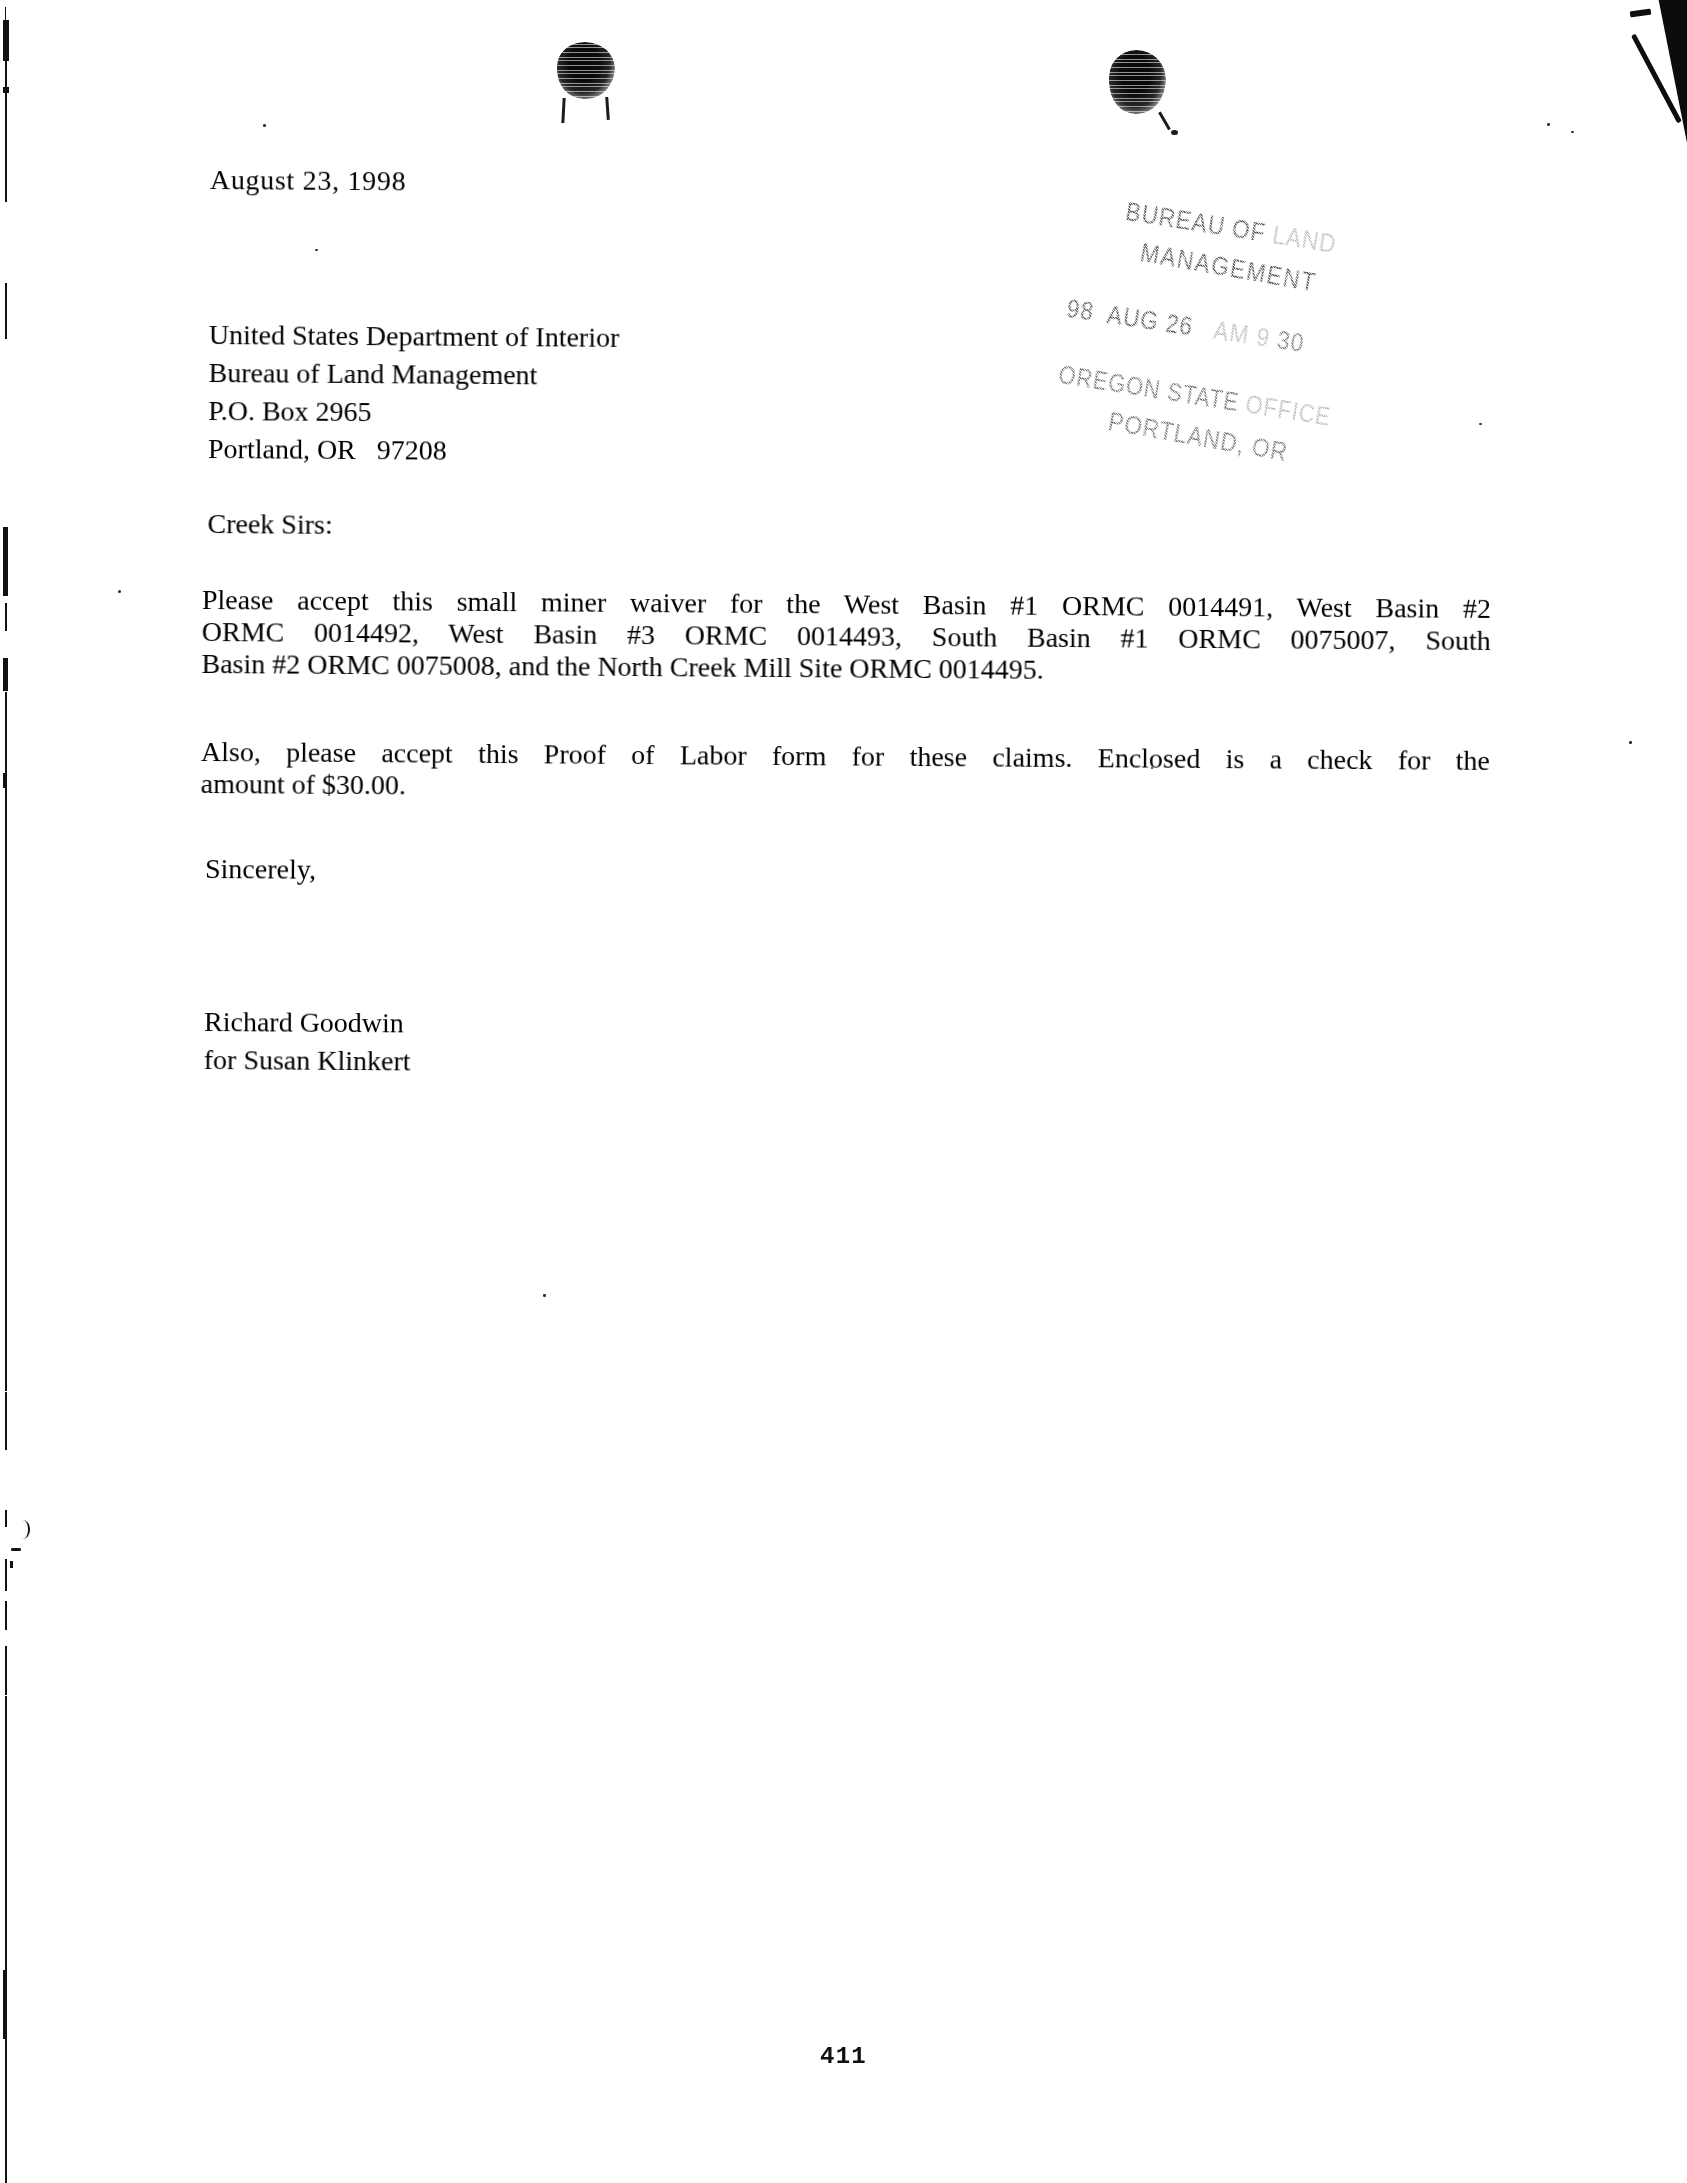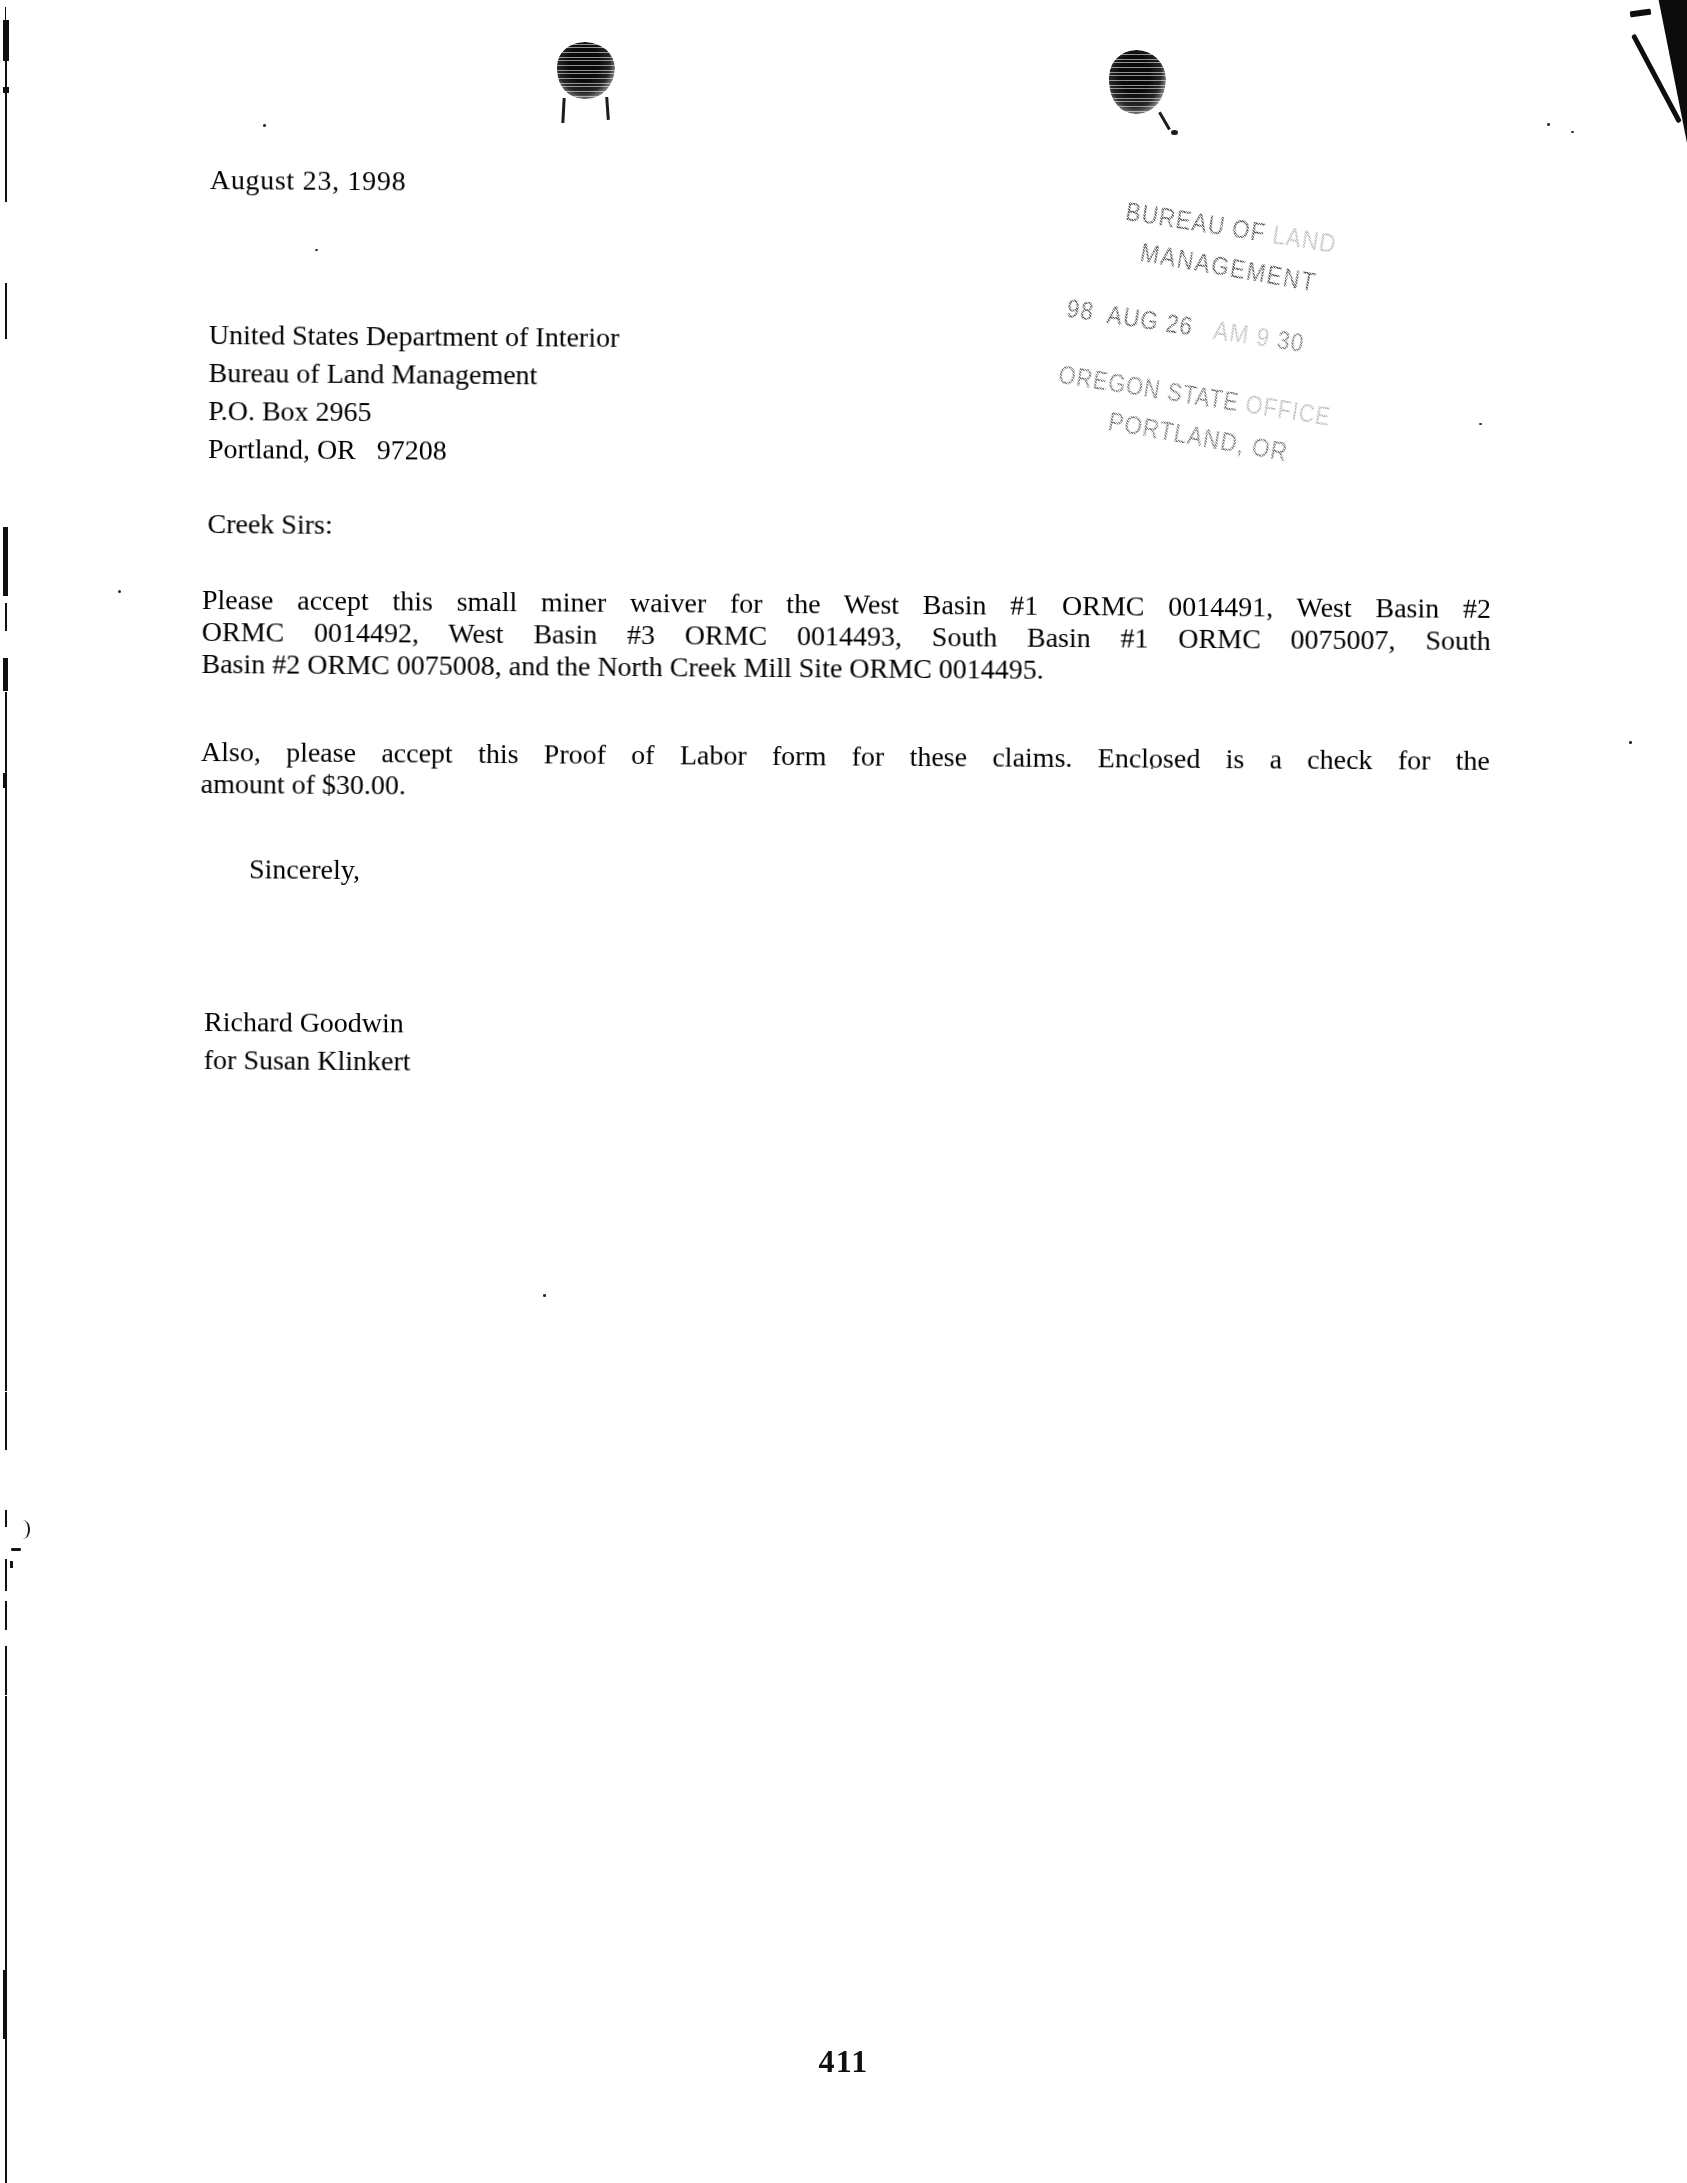--- a/index.html
+++ b/index.html
@@ -23,27 +23,28 @@
   .tline{position:absolute;font-size:28px;line-height:32px;white-space:pre;}
   .date-line{left:210px;top:164px;letter-spacing:0.7px;}
   .addr{position:absolute;left:210px;top:316px;}
   .addr .aline{font-size:28px;line-height:38px;white-space:pre;}
   .salutation-line{left:210px;top:508px;}
   .para{position:absolute;left:205px;width:1289px;}
   .p1{top:584px;}
   .p2{top:736px;}
   .para .jline{font-size:28px;line-height:32px;text-align:justify;text-align-last:justify;}
   .para .lline{font-size:28px;line-height:32px;text-align:left;white-space:pre;}
-  .closing-line{left:210px;top:853px;margin-left:44px;}
+  .closing-line{left:210px;top:853px;}
   .signer-line{left:210px;top:1006px;}
   .signer2-line{left:210px;top:1044px;}
   .pageno{
     position:absolute;left:774px;top:2043px;width:139px;
-    text-align:center;font-size:32px;font-weight:bold;letter-spacing:1.3px;
+    text-align:center;font-size:24px;font-weight:bold;letter-spacing:1.3px;
     filter:blur(0.2px);
+    font-family:Liberation Mono, monospace;
   }
 
   
   .stamp{position:absolute;left:0;top:0;width:100%;height:100%;pointer-events:none;}
   .s-line{
     position:absolute;
     font-family:"Liberation Sans","DejaVu Sans",sans-serif;
     font-size:26.5px;line-height:26.5px;
     color:#1f1f1f;
     white-space:pre;

